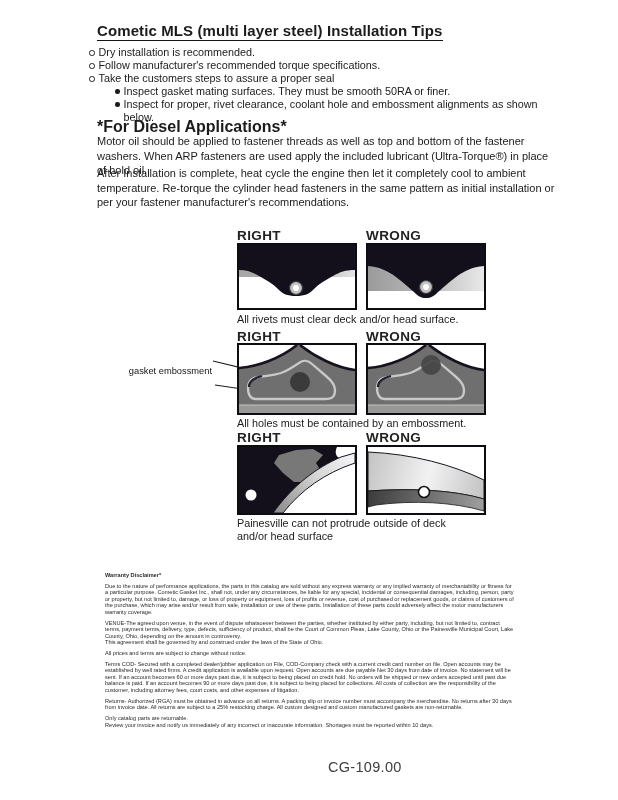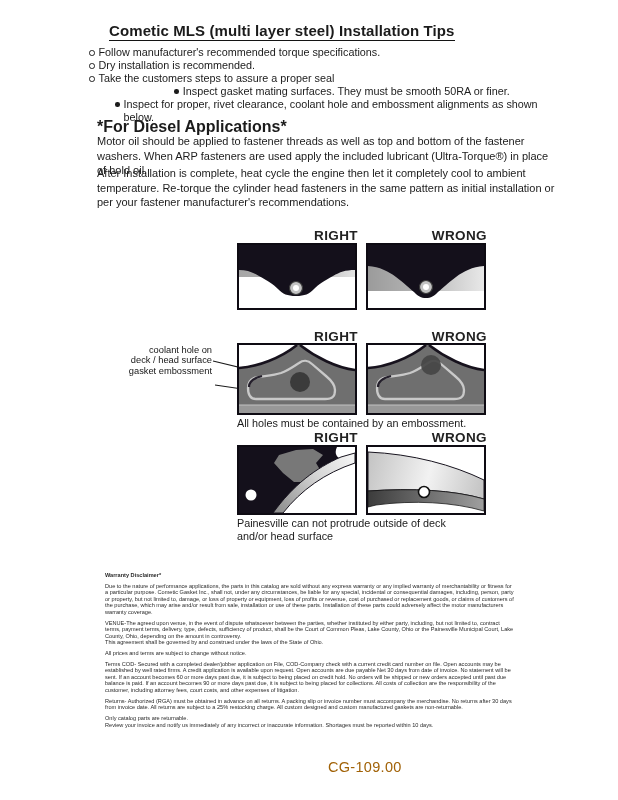--- a/index.html
+++ b/index.html
@@ -5,64 +5,64 @@
   html,body{margin:0;padding:0;background:#e8e8e8;}
   .page{
     position:relative;width:618px;height:800px;background:#ffffff;
     font-family:"Liberation Sans","DejaVu Sans",sans-serif;color:#1b1b1b;
     overflow:hidden;margin:0 auto;
   }
   .abs{position:absolute;}
   .preline{white-space:pre-line;}
 
   .title{
-    left:109px;top:22px;font-size:15px;font-weight:bold;
+    left:97px;top:22px;font-size:15px;font-weight:bold;
     border-bottom:1.6px solid #141414;padding-bottom:1px;letter-spacing:.1px;
   }
 
   .bullets{left:89px;top:46px;width:480px;font-size:10.8px;}
   .b-row{display:flex;align-items:flex-start;line-height:13px;}
-  .b-row.sub{margin-left:26px;justify-content:center;}
+  .b-row.sub{margin-left:26px;}
   .marker-o{flex:0 0 auto;width:3.5px;height:3.5px;border:1.2px solid #222;border-radius:50%;margin:4px 4px 0 0;}
   .marker-dot{flex:0 0 auto;width:4.5px;height:4.5px;background:#1b1b1b;border-radius:50%;margin:4px 4px 0 0;}
 
   .h2{left:97px;top:118px;font-size:16px;font-weight:bold;}
   .para{left:97px;width:462px;font-size:11px;line-height:14.6px;}
   .p1{top:134px;}
   .p2{top:166px;}
   .note{top:209px;}
 
-  .dg-head{width:121px;text-align:right;font-size:13.5px;font-weight:600;letter-spacing:.4px;color:#222;}
+  .dg-head{width:121px;text-align:left;font-size:13.5px;font-weight:600;letter-spacing:.4px;color:#222;}
   .dbox{width:116px;height:63px;border:2.5px solid #0e0b13;background:#fff;}
   .dbox svg{display:block;}
   .cap{left:237px;font-size:10.8px;line-height:12.5px;}
 
   .callout{left:89px;width:123px;text-align:right;font-size:9.3px;line-height:10.2px;color:#161616;}
 
   .fineprint{left:105px;top:572px;width:409px;font-size:5.6px;line-height:6.45px;color:#2a2a2a;}
   .fineprint p{margin:0 0 4.5px 0;}
   .fineprint .fp-head{font-weight:bold;margin-bottom:4.5px;}
 
-  .footer-code{left:328px;top:759px;font-size:14.5px;letter-spacing:.3px;color:#a16207;}
+  .footer-code{left:328px;top:759px;font-size:14.5px;letter-spacing:.3px;color:#404040;}
 </style>
 </head>
 <body>
 
 <div class="page">
 
   <div class="abs title">Cometic MLS (multi layer steel) Installation Tips</div>
 
   <div class="abs bullets">
     <div class="b-row">
       <span class="marker-o"></span>
-      <span>Follow manufacturer's recommended torque specifications.</span>
+      <span>Dry installation is recommended.</span>
     </div>
     <div class="b-row">
       <span class="marker-o"></span>
-      <span>Dry installation is recommended.</span>
+      <span>Follow manufacturer's recommended torque specifications.</span>
     </div>
     <div class="b-row">
       <span class="marker-o"></span>
       <span>Take the customers steps to assure a proper seal</span>
     </div>
     <div class="b-row sub">
       <span class="marker-dot"></span>
       <span>Inspect gasket mating surfaces.  They must be smooth 50RA or finer.</span>
     </div>
     <div class="b-row sub">
@@ -106,26 +106,25 @@
         </linearGradient>
       </defs>
       <rect width="116" height="63" fill="#ffffff"></rect>
       <rect x="0" y="21" width="116" height="25" fill="url(#g1w)"></rect>
       <path d="M0,0 H116 V21 C104,22 96,26 88,32 C80,38 75,43 70,47 C66,51 63,53 58,53 C53,53 50,51 46,47 C41,43 36,38 28,32 C20,26 12,22 0,21 Z" fill="#14101b"></path>
       <circle cx="58" cy="42" r="6.5" fill="#c3c3c3" stroke="#3a3a3a" stroke-width="1.2"></circle>
       <circle cx="58" cy="42" r="3" fill="#ffffff"></circle>
     </svg>
   </div>
 
+  <div class="abs cap" style="top:313px;">All rivets must clear deck and/or head surface.</div>
 
   <div class="abs dg-head" style="left:237px;top:329px;">RIGHT</div>
   <div class="abs dg-head" style="left:366px;top:329px;">WRONG</div>
 
-  <div class="abs callout preline" style="top:345px;">coolant hole on
-deck / head surface</div>
   <div class="abs callout" style="top:366px;">gasket embossment</div>
 
   <svg class="abs" style="left:90px;top:340px;" width="250" height="70">
     <line x1="123" y1="21" x2="206" y2="41" stroke="#1b1b1b" stroke-width="1.1"></line>
     <line x1="125" y1="45" x2="173" y2="52" stroke="#1b1b1b" stroke-width="1.1"></line>
   </svg>
 
   <div class="abs dbox" style="left:237px;top:343px;height:68px;">
     <svg viewBox="0 0 116 68" width="116" height="68">
       <rect width="116" height="68" fill="#6f6f6f"></rect>

